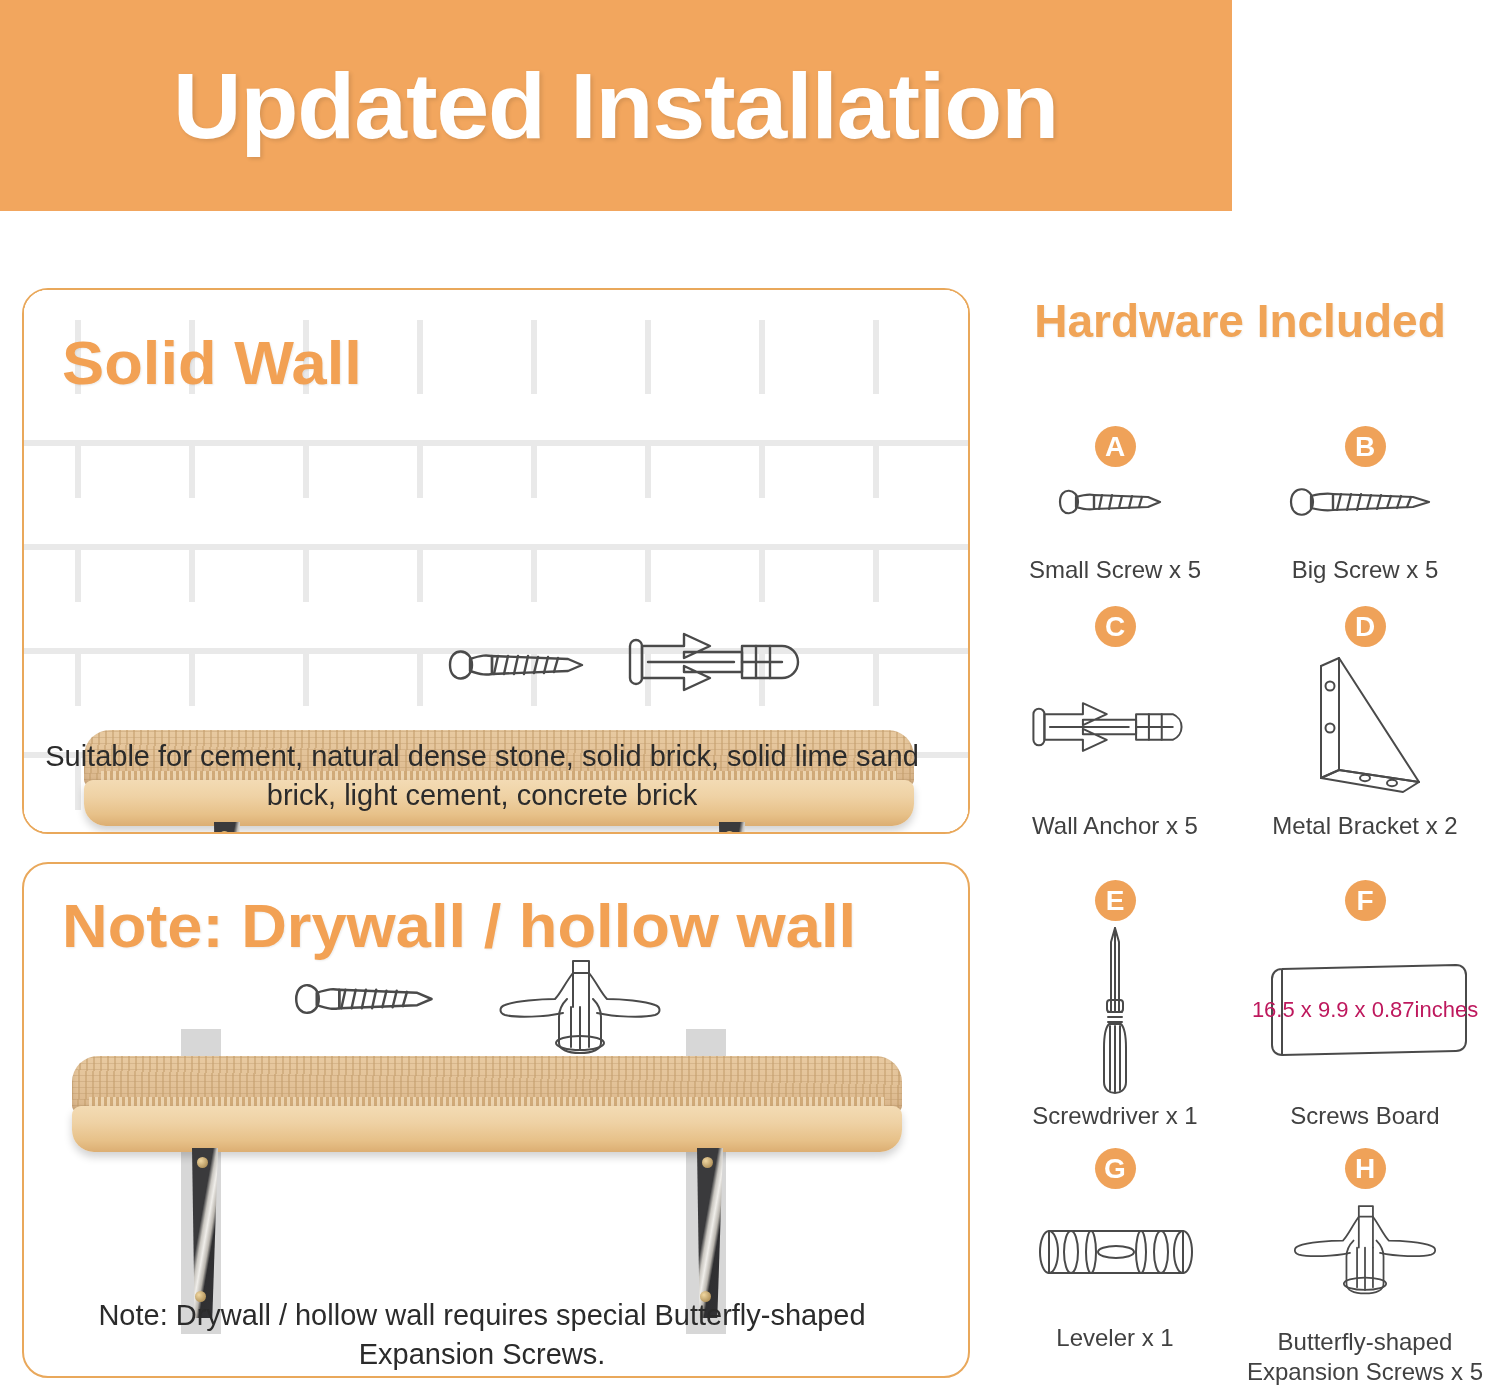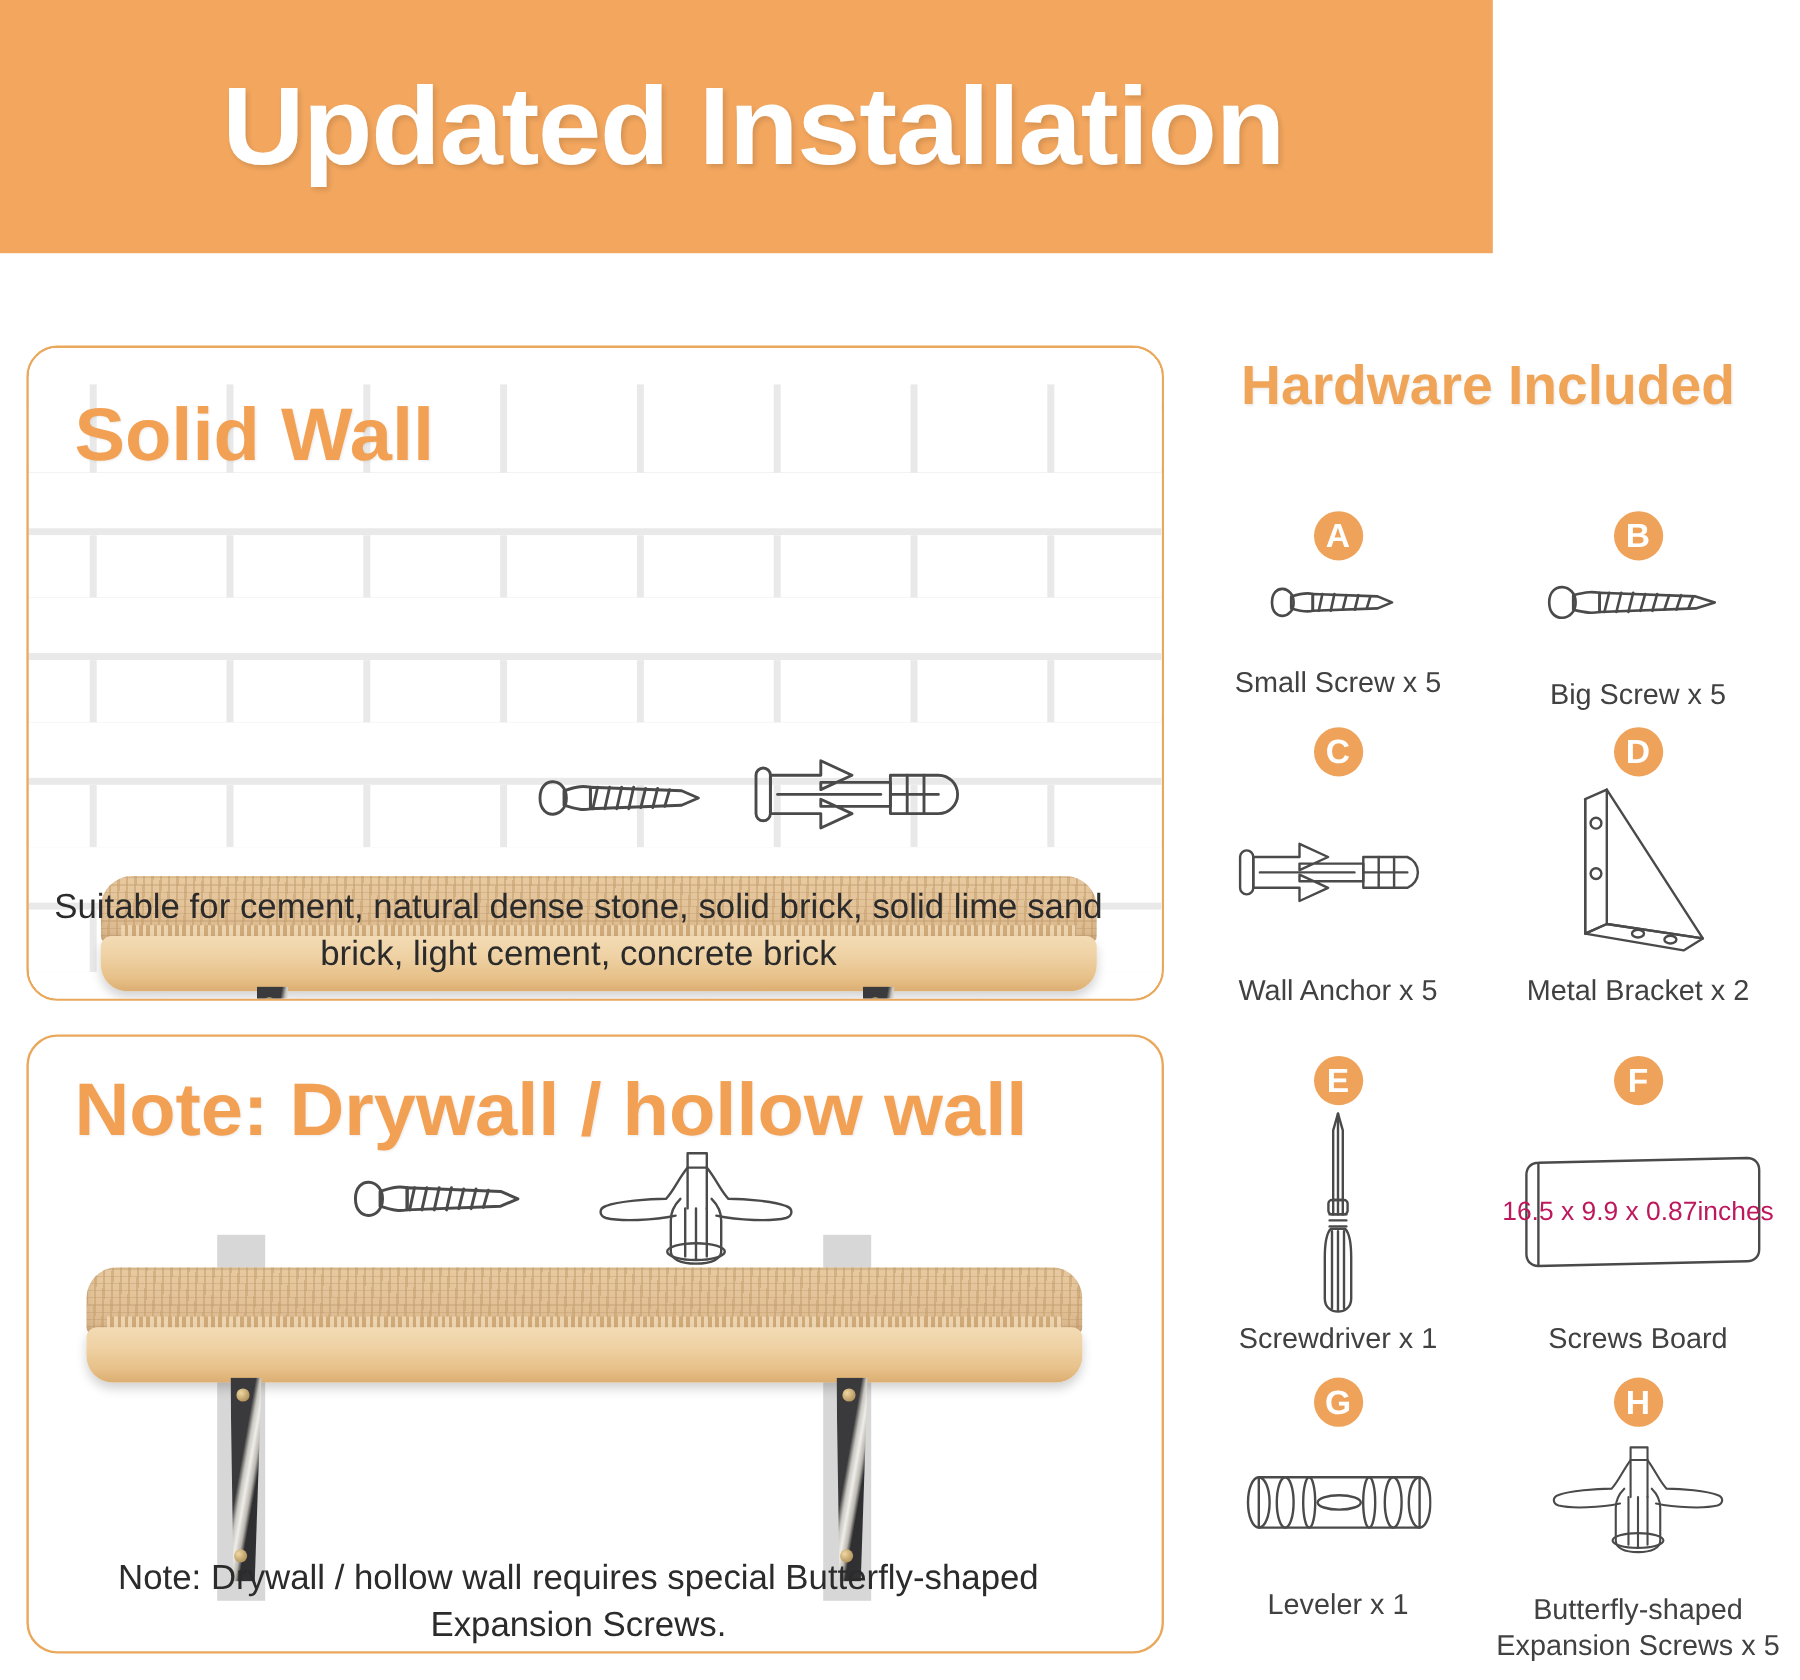--- a/index.html
+++ b/index.html
@@ -7,21 +7,21 @@
     width:1500px;height:1400px;
     background:#ffffff;
     font-family:"Liberation Sans", sans-serif;
     overflow:hidden;
     position:relative;
   }
   
   #header-banner{
     position:absolute;left:0;top:0;width:1232px;height:211px;
     background:#f2a65e;
-    display:flex;align-items:center;justify-content:center;padding-left:12px;
+    display:flex;align-items:center;justify-content:center;
   }
   #header-title{
     color:#ffffff;
     font-family:"Liberation Sans Narrow","Liberation Sans",sans-serif;
     font-weight:bold;
     font-size:92px;
     letter-spacing:-1px;
     transform:scaleX(1.03);
     text-shadow:2px 2px 4px rgba(0,0,0,0.12);
     white-space:nowrap;
@@ -302,21 +302,21 @@
       <div class="hw-art" style="height:70px;">
         <svg width="160" height="52" viewBox="0 0 160 52">
           <g fill="none" stroke="#4a4a4a" stroke-width="2.2" stroke-linejoin="round" stroke-linecap="round">
             <path d="M28 26 C28 10 6 8 6 26 C6 44 28 42 28 26 Z"></path>
             <path d="M26 20 C38 17 42 17 48 18 L48 34 C42 35 38 35 26 32 Z"></path>
             <path d="M48 18 L128 21 L144 26 L128 31 L48 34 Z"></path>
             <path d="M56 18 L52 34 M66 18 L62 34 M76 18 L72 34 M86 19 L82 33 M96 19 L92 33 M106 20 L102 32 M116 20 L112 32 M126 21 L122 31"></path>
           </g>
         </svg>
       </div>
-      <div class="hw-label" style="margin-top:28px;">Big Screw x 5</div>
+      <div class="hw-label" style="margin-top:18px;">Big Screw x 5</div>
     </div>
   </div>
 
   <div class="hw-grid" style="top:310px;">
     <div class="hw-item">
       <div class="hw-badge">C</div>
       <div class="hw-art" style="height:160px;">
         <svg width="180" height="66" viewBox="0 0 190 72">
           <g fill="none" stroke="#4a4a4a" stroke-width="2.2" stroke-linejoin="round" stroke-linecap="round">
             <rect x="6" y="16" width="12" height="40" rx="6"></rect>

